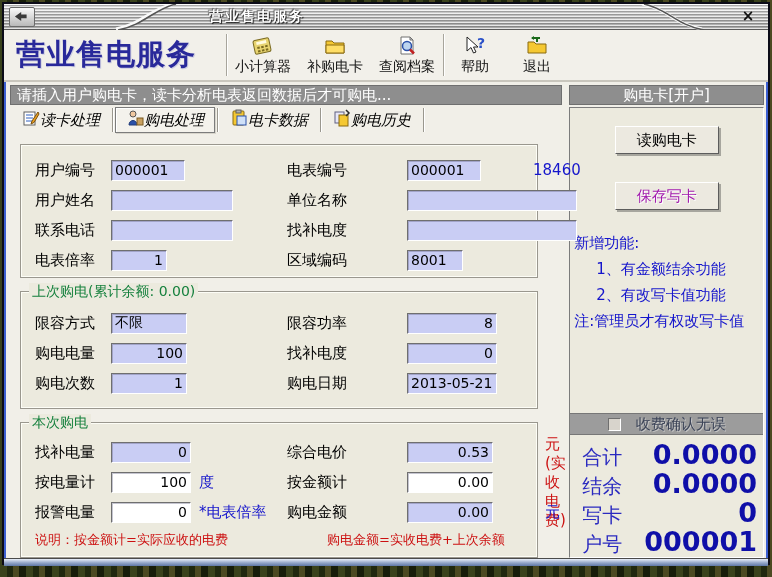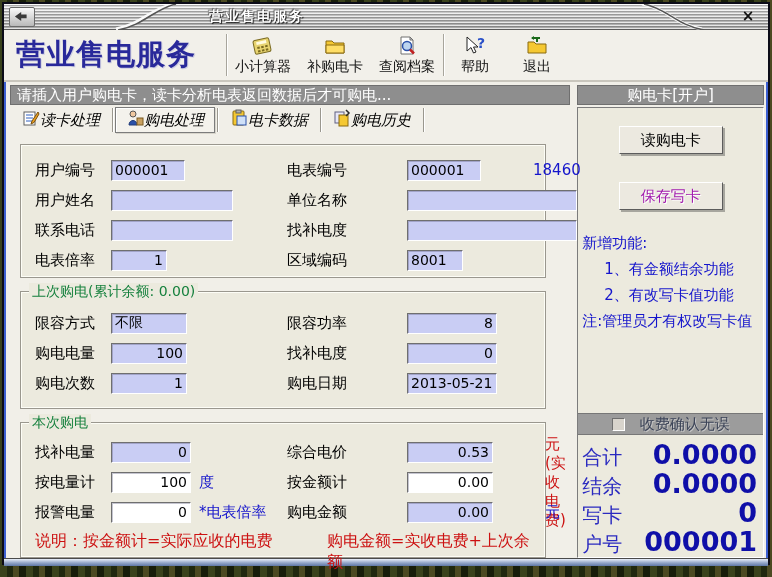--- a/index.html
+++ b/index.html
@@ -103,21 +103,21 @@
     padding:0 3px; outline:none;
   }
   .ro { background:#c9cdf4; }
   .ed { background:#ffffff; }
   .ta-r { text-align:right; }
   .w74 { width:74px; } .w122 { width:122px; } .w170 { width:170px; }
   .w56 { width:56px; } .w76 { width:76px; } .w80 { width:80px; }
   .w90 { width:90px; } .w86 { width:86px; }
   .sfx-blue { margin-left:8px; font-size:15px; color:#1515cc; }
   .sfx-red { margin-left:8px; font-size:15px; color:#cc1111; }
-  .notes { display:flex; margin-top:4px; font-size:16px; color:#cc1111; }
+  .notes { display:flex; margin-top:4px; font-size:13px; color:#cc1111; }
   .note-l { flex:0 0 292px; }
   
   .side-box {
     flex:1; margin-top:2px; background:#eceade;
     border:1px solid; border-color:#7c7c7c #ffffff #ffffff #7c7c7c;
     display:flex; flex-direction:column; align-items:center; padding-top:18px;
   }
   .side-btn {
     width:104px; height:28px; font-family:"DejaVu Sans",sans-serif; font-size:15px; color:#000;
     background:#ece9e0; border:1px solid; border-color:#ffffff #5c5c5c #5c5c5c #ffffff;
@@ -132,21 +132,21 @@
     border-top:1px solid #777; border-bottom:1px solid #777;
     display:flex; align-items:center; justify-content:center; gap:7px;
   }
   .chk {
     width:13px; height:13px; background:#d8d4cc;
     border:1px solid; border-color:#6f6f6f #ffffff #ffffff #6f6f6f;
   }
   .confirm-lbl { font-size:15px; color:#3c4458; text-shadow:1px 1px 0 #c6c6c6;padding-left:8px; }
   .summary { width:100%; padding:4px 6px 2px 4px; }
   .sum-row { display:flex; align-items:baseline; height:29px; }
-  .sum-lbl { flex:0 0 62px; font-size:20px; color:#2a2ac0; }
+  .sum-lbl { flex:0 0 62px; font-size:20px; color:#2a2ac0;margin-left:8px; }
   .sum-val { flex:1; text-align:right; font-size:27px; font-weight:bold; color:#0f0fa8; letter-spacing:0px; }
   
   .bottom-frame { flex:0 0 8px; background:linear-gradient(180deg,#e8eef8,#93a6c8 55%,#5f77a6); border-top:1px solid #4a4a4a; }
 </style>
 </head>
 <body>
 
 <div class="window">
 
   <div class="titlebar">

